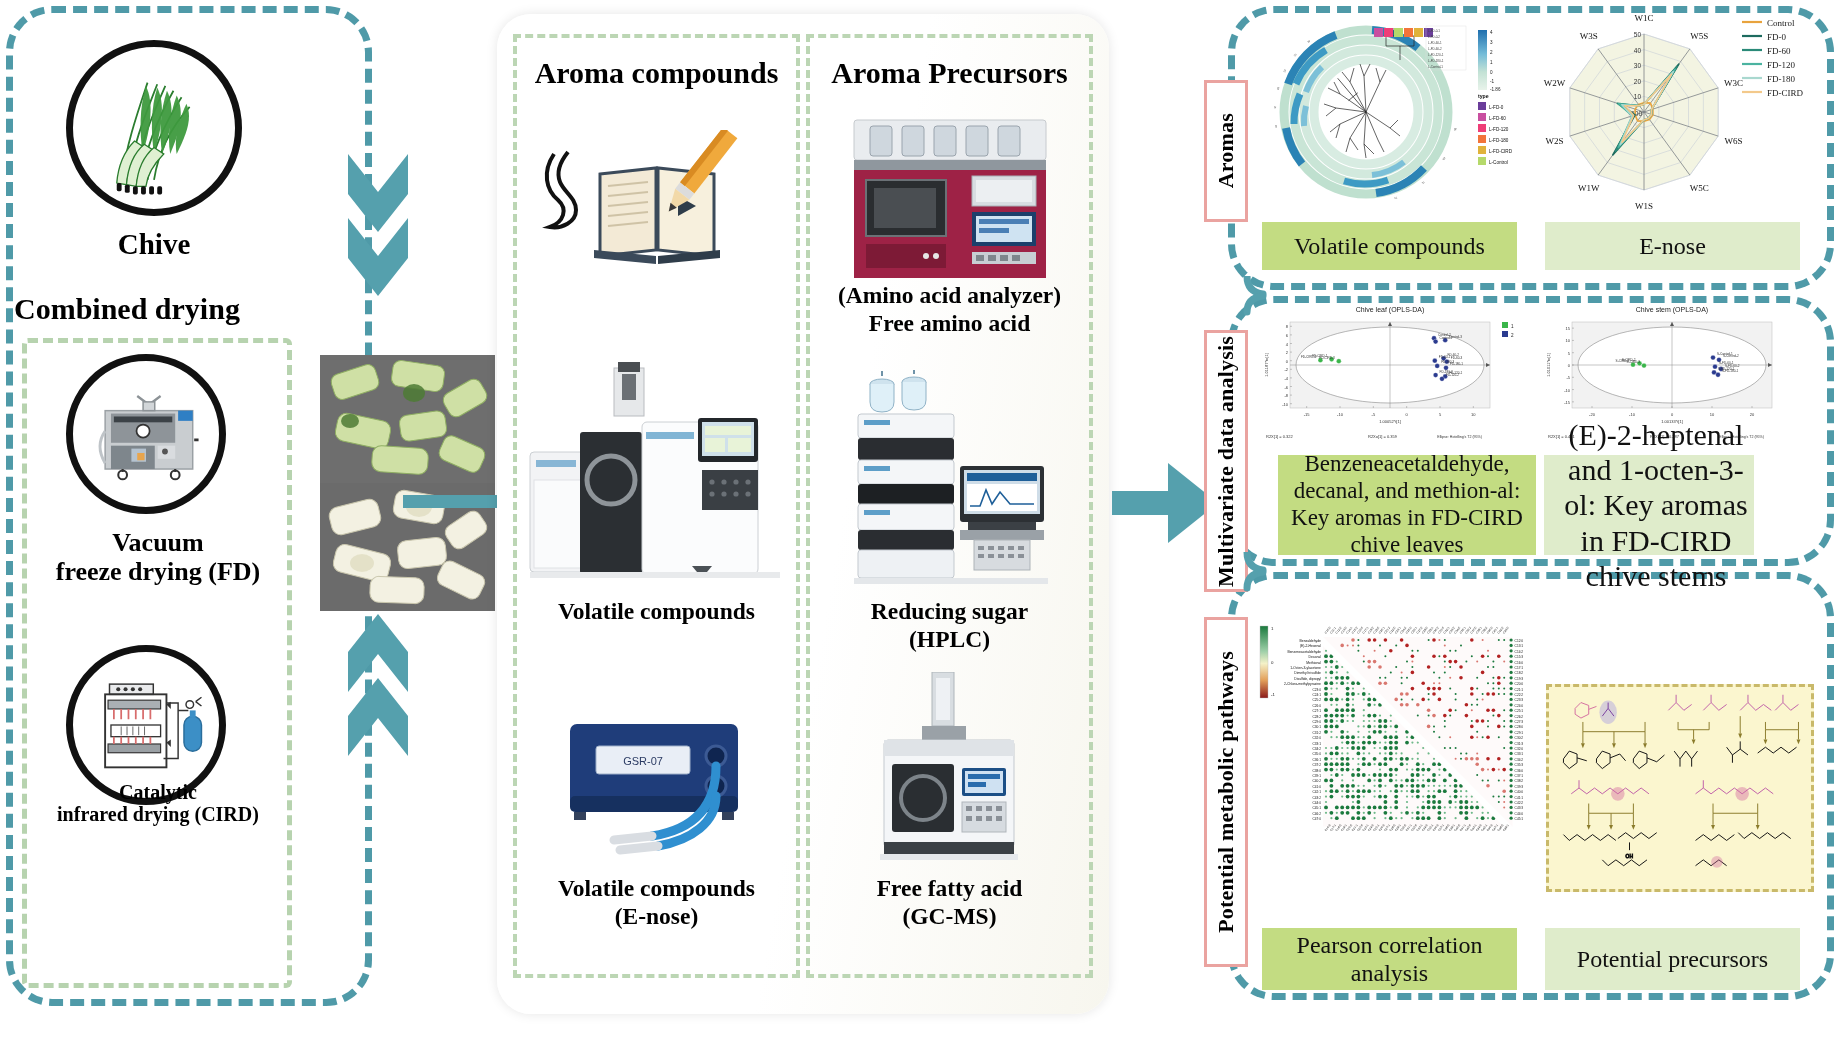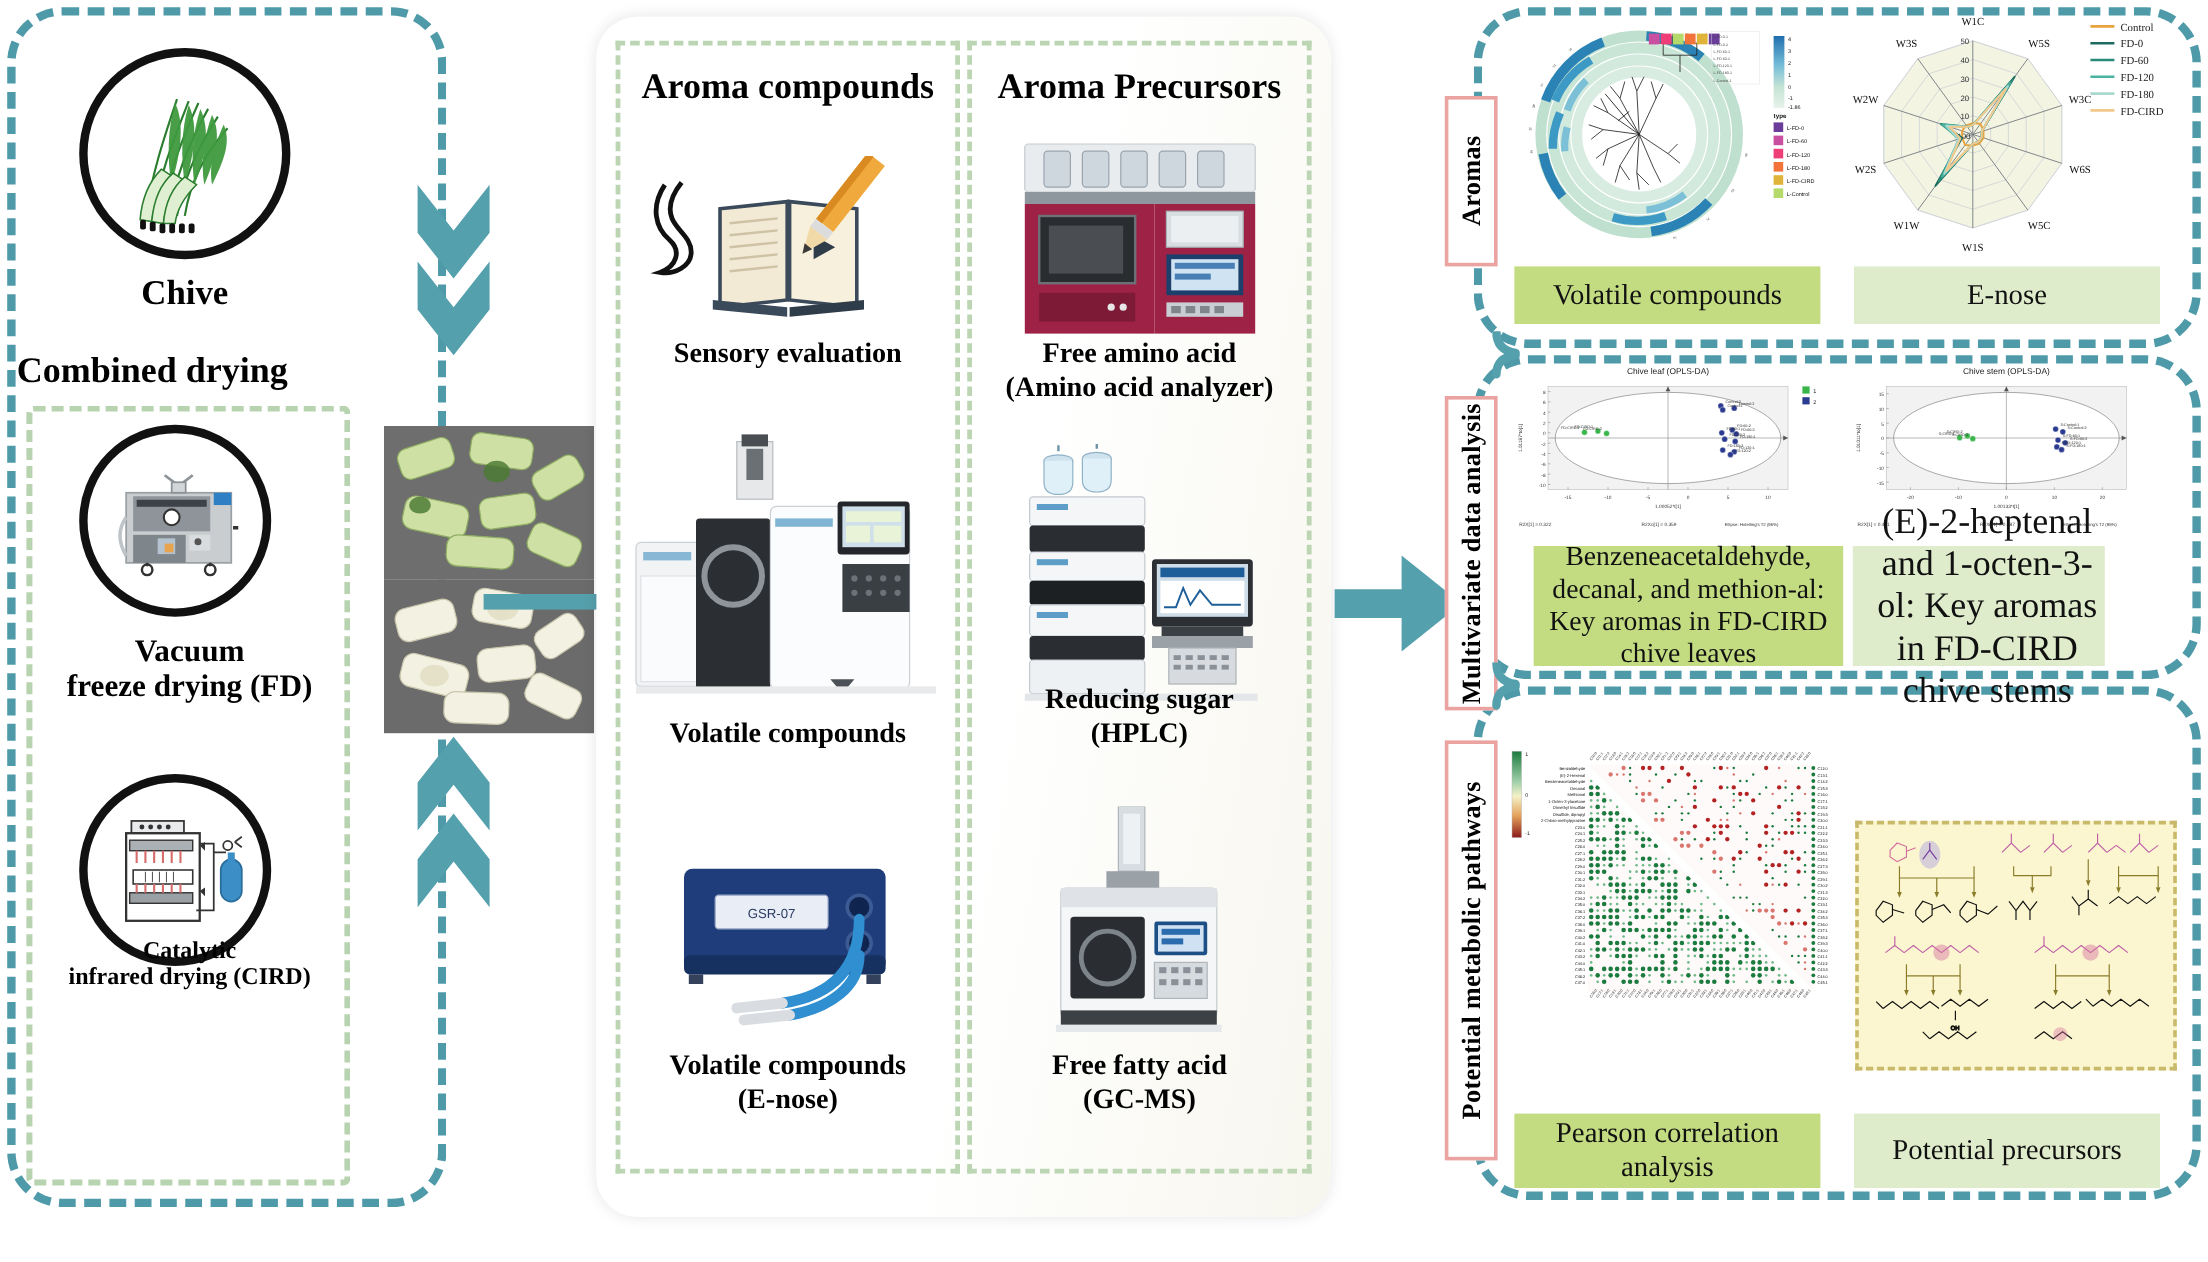--- a/index.html
+++ b/index.html
@@ -269,23 +269,20 @@
       </g>
       <g transform="rotate(38 176 38)">
         <rect x="166" y="-6" width="18" height="70" fill="#f0a93c"></rect>
         <rect x="166" y="64" width="18" height="8" fill="#dcdcdc"></rect>
         <path d="M166 72 L175 94 L184 72 Z" fill="#f2d9a8"></path>
         <path d="M171 86 L175 94 L179 86 Z" fill="#3a3a3a"></path>
         <rect x="166" y="-6" width="6" height="70" fill="#d98b22"></rect>
       </g>
     </svg>
   </div>
-  <div class="midLabel" style="left:513px; top:282px; width:287px;">
-    <div>Sensory evaluation</div>
-  </div>
 
   <div class="instrBox" style="left:522px; top:360px; width:272px; height:230px;">
     <svg viewBox="0 0 272 230" width="272" height="230">
       <rect x="92" y="8" width="30" height="48" fill="#e6e8ea" stroke="#b9bcc0"></rect>
       <rect x="96" y="2" width="22" height="10" fill="#4a4e52"></rect>
       <rect x="100" y="14" width="14" height="26" fill="#6b7075"></rect>
       <rect x="8" y="92" width="80" height="120" rx="4" fill="#f2f3f5" stroke="#ccd0d4"></rect>
       <rect x="12" y="120" width="72" height="88" fill="#fafbfc" stroke="#dfe2e5"></rect>
       <rect x="14" y="100" width="40" height="7" fill="#1e7ab5" opacity=".5"></rect>
       <rect x="58" y="72" width="62" height="142" rx="3" fill="#2b2f33"></rect>
@@ -366,22 +363,22 @@
           <rect x="148" y="137" width="8" height="6"></rect>
         <rect x="160" y="137" width="8" height="6"></rect>
           <rect x="172" y="137" width="8" height="6"></rect>
       </g>
       <rect x="26" y="126" width="80" height="24" fill="#7d1a36"></rect>
       <circle cx="86" cy="138" r="3" fill="#e6e6e6"></circle>
       <circle cx="96" cy="138" r="3" fill="#e6e6e6"></circle>
     </svg>
   </div>
   <div class="midLabel" style="left:806px; top:282px; width:287px;">
+    <div>(Amino acid analyzer)</div>
     <div>Free amino acid</div>
-    <div>(Amino acid analyzer)</div>
   </div>
 
   <div class="instrBox" style="left:840px; top:370px; width:220px; height:220px;">
     <svg viewBox="0 0 220 220" width="220" height="220">
       <g>
         <ellipse cx="42" cy="14" rx="12" ry="5" fill="#cfe3ee" stroke="#8fb2c6"></ellipse>
         <path d="M30 14 v18 q0 10 12 10 q12 0 12 -10 v-18" fill="#dff0f8" stroke="#8fb2c6"></path>
         <ellipse cx="74" cy="12" rx="12" ry="5" fill="#cfe3ee" stroke="#8fb2c6"></ellipse>
         <path d="M62 12 v18 q0 10 12 10 q12 0 12 -10 v-18" fill="#dff0f8" stroke="#8fb2c6"></path>
         <path d="M42 6 v-5 M74 4 v-5" stroke="#6f93a8" stroke-width="2"></path>
@@ -416,21 +413,21 @@
         <rect x="178" y="176" width="6" height="4"></rect>
         <rect x="138" y="184" width="6" height="4"></rect>
           <rect x="148" y="184" width="6" height="4"></rect>
         <rect x="158" y="184" width="6" height="4"></rect>
           <rect x="168" y="184" width="6" height="4"></rect>
         <rect x="178" y="184" width="6" height="4"></rect>
       </g>
       <rect x="14" y="208" width="194" height="6" fill="#e4e7ea"></rect>
     </svg>
   </div>
-  <div class="midLabel" style="left:806px; top:570px; width:287px;">
+  <div class="midLabel" style="left:806px; top:598px; width:287px;">
     <div>Reducing sugar</div>
     <div>(HPLC)</div>
   </div>
 
   <div class="instrBox" style="left:858px; top:672px; width:184px; height:188px;">
     <svg viewBox="0 0 184 188" width="184" height="188">
       <rect x="74" y="0" width="22" height="54" fill="#d8dde1" stroke="#aeb5ba"></rect>
       <rect x="78" y="6" width="14" height="42" fill="#eef1f4"></rect>
       <rect x="64" y="54" width="44" height="14" fill="#9aa1a7"></rect>
       <rect x="26" y="68" width="130" height="108" rx="4" fill="#f4f6f8" stroke="#c3c9cf"></rect>

